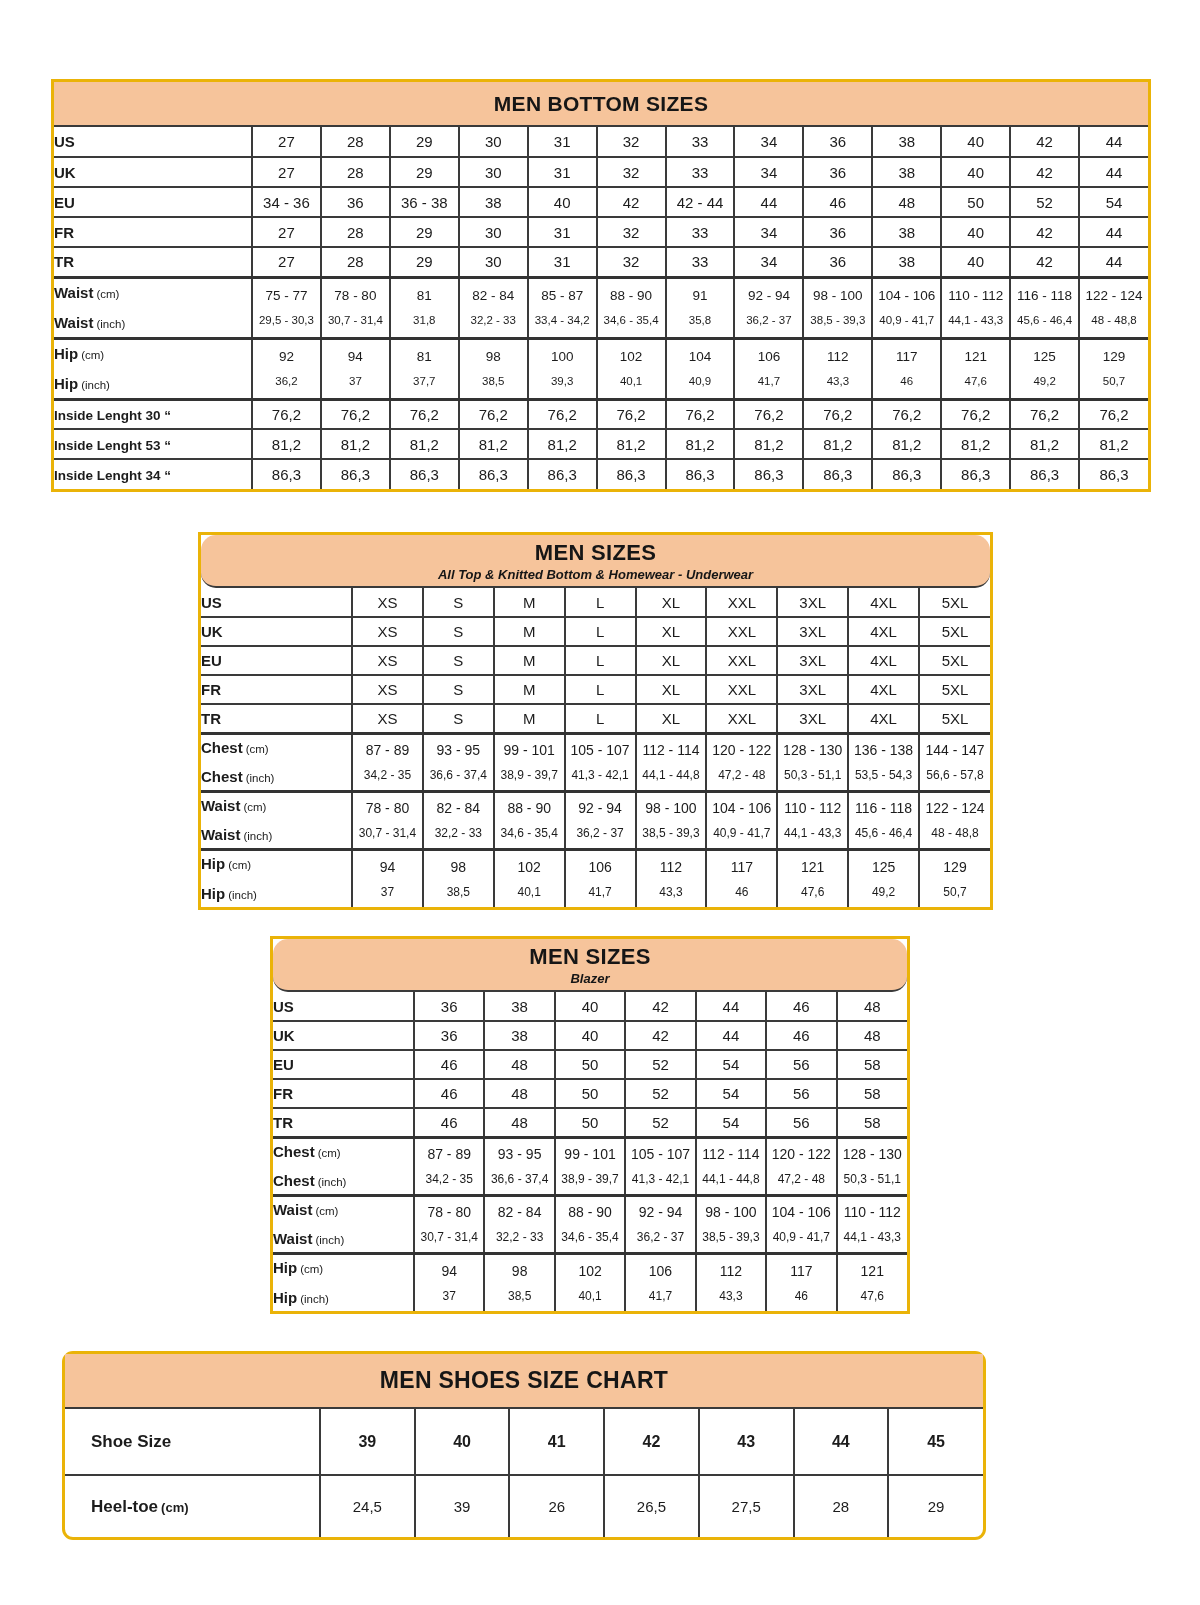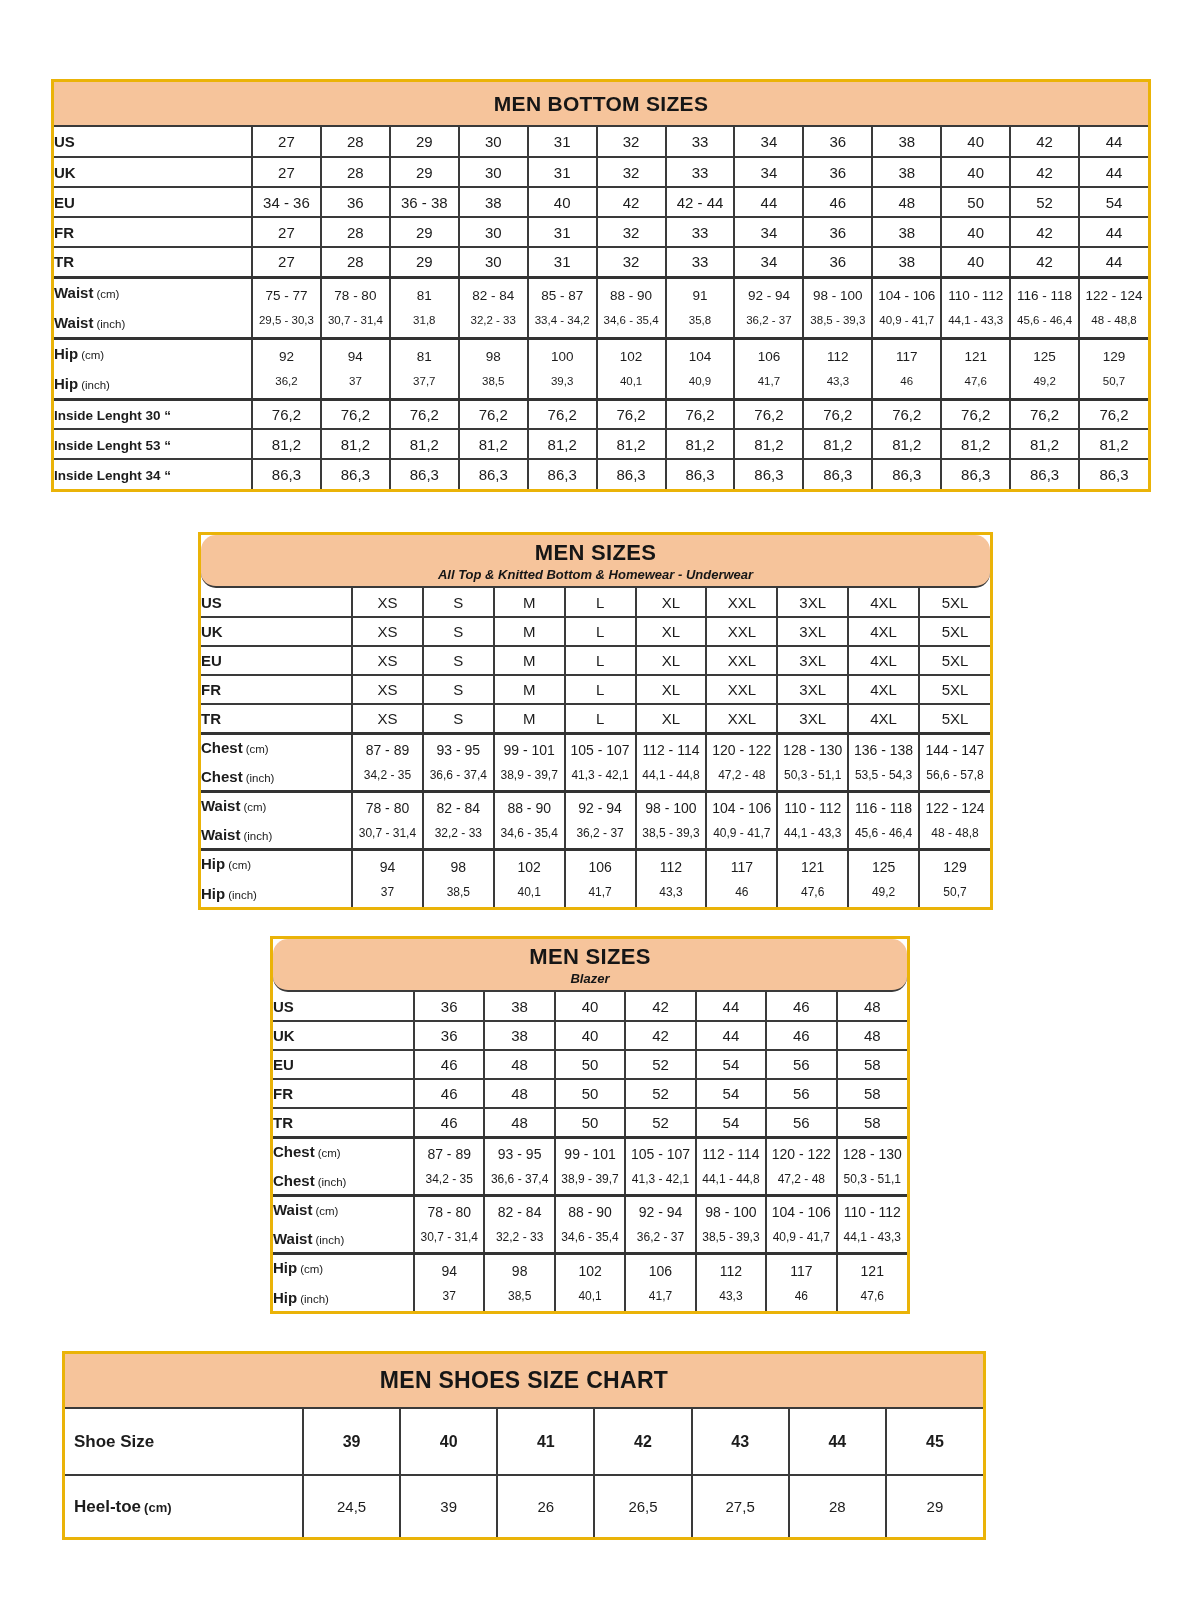--- a/index.html
+++ b/index.html
@@ -6,21 +6,21 @@
   body{
     width:1200px;height:1605px;background:#ffffff;overflow:hidden;
     font-family:"Liberation Sans","DejaVu Sans",sans-serif;color:#1c1c1c;
   }
   .table-wrap{
     box-sizing:border-box;border:3px solid #eab308;background:#ffffff;
   }
   .t1{width:1100px;margin:79px 0 0 51px;}
   .t2{width:795px;margin:40px 0 0 198px;}
   .t3{width:640px;margin:26px 0 0 270px;}
-  .t4{width:924px;margin:37px 0 4px 62px;}
+  .t4{width:924px;margin:37px 0 4px 62px;border-radius:11px;}
 
   .tbl-header{
     background:#f6c49b;border-bottom:2.5px solid #3a3a3a;
     display:flex;flex-direction:column;justify-content:center;align-items:center;
     text-align:center;
   }
   .t1 .tbl-header{height:43px;}
   .t2 .tbl-header,.t3 .tbl-header{height:51px;border-radius:15px;}
   .t4 .tbl-header{height:53px;}
   .tbl-title{font-weight:700;font-size:21px;letter-spacing:.3px;color:#161616;}
@@ -42,21 +42,21 @@
   .t1 tr.row-pair{height:61px;}
   .t2 tr.row-single,.t3 tr.row-single{height:29px;}
   .t2 tr.row-pair,.t3 tr.row-pair{height:58px;}
   .t4 tr.row-single{height:66px;}
   .t4 tr.row-single:last-child{height:62px;}
 
   td.label-cell{text-align:left;}
   .t1 td.label-cell{width:197px;}
   .t2 td.label-cell{width:150px;}
   .t3 td.label-cell{width:140px;}
-  .t4 td.label-cell{width:228px;padding-left:9px;}
+  .t4 td.label-cell{width:228px;padding-left:26px;}
 
   .lbl-main{font-weight:700;font-size:15px;}
   .t4 .lbl-main{font-size:17px;}
   .lbl-unit{font-weight:400;font-size:11.5px;margin-left:3px;}
   .t4 .lbl-unit{font-weight:700;font-size:13px;}
   td.label-cell.long-label .lbl-main{font-size:13.5px;}
   .lbl-line{line-height:1;}
   td.label-cell .lbl-line + .lbl-line{margin-top:14px;}
 
   .cell-top{font-size:14px;line-height:1;}

